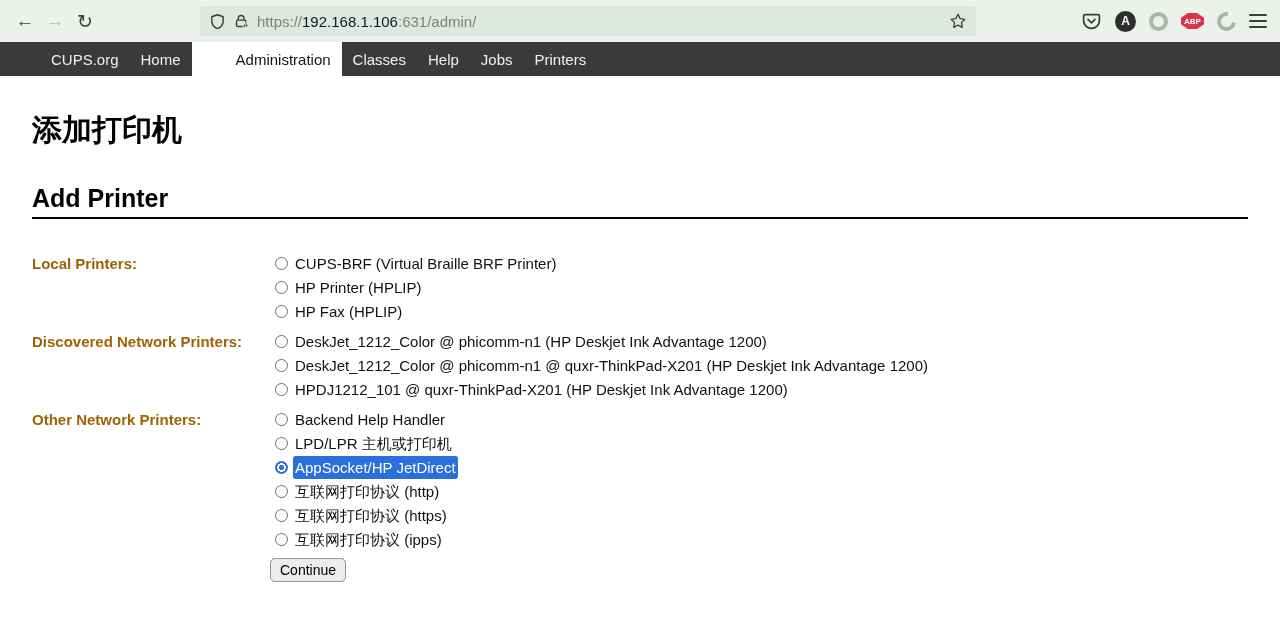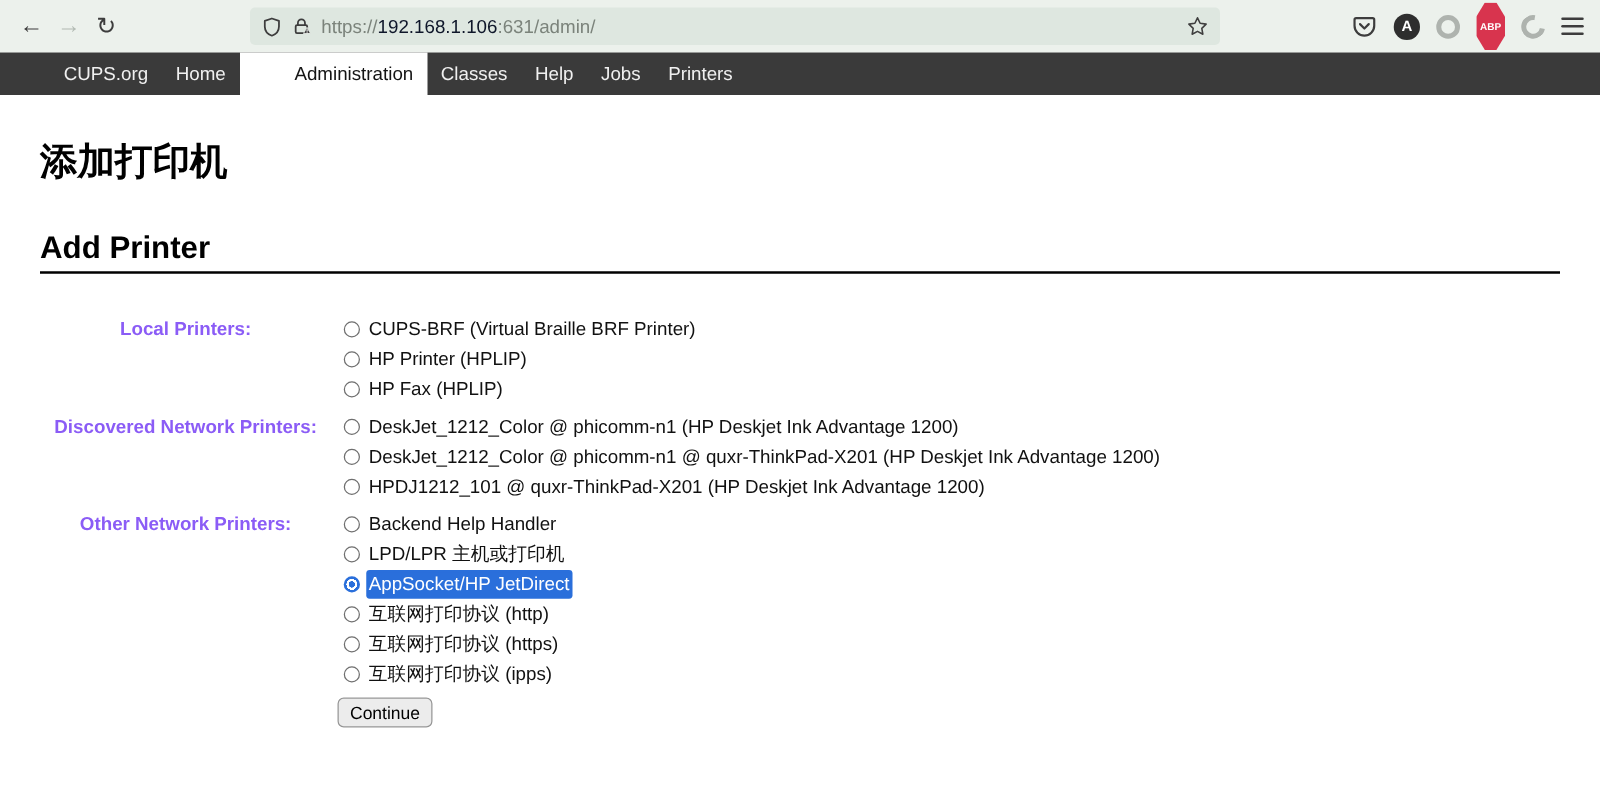--- a/index.html
+++ b/index.html
@@ -53,21 +53,21 @@
   .ring {
     width: 19px; height: 19px; border-radius: 50%;
     border: 4.5px solid #aeb3ae;
   }
   .swirl {
     width: 19px; height: 19px; border-radius: 50%;
     border: 4.5px solid #aeb3ae; border-top-color: transparent;
     transform: rotate(55deg);
   }
   .abp {
-    width: 23px; height: 38px; background: var(--abp-red);
+    width: 23px; height: 16px; background: var(--abp-red);
     clip-path: polygon(30% 0%, 70% 0%, 100% 30%, 100% 70%, 70% 100%, 30% 100%, 0% 70%, 0% 30%);
     color: #fff; font-size: 8px; font-weight: bold;
     display: flex; align-items: center; justify-content: center;
   }
   .hamburger { display: flex; flex-direction: column; gap: 4px; width: 18px; }
   .hamburger i { display: block; height: 2px; background: var(--icon-dark); border-radius: 1px; }
 
   
   .navbar {
     height: 34px; background: var(--navbar-bg);
@@ -86,22 +86,22 @@
     margin: 36px 0 0 0; line-height: 1.2;
   }
   .title-en {
     font-size: 25px; font-weight: bold; color: #000;
     margin: 36px 0 0 0; padding-bottom: 4px; line-height: 1.15;
     border-bottom: 2px solid #000;
   }
   .printer-form { margin-top: 30px; }
   .section { display: flex; padding: 3px 0; }
   .sec-label {
-    width: 233px; flex-shrink: 0; text-align: center;
-    font-weight: bold; font-size: 15px; line-height: 24px; color: #8b5cf6;
+    width: 233px; flex-shrink: 0; text-align: left;
+    font-weight: bold; font-size: 15px; line-height: 24px; color: #a16207;
   }
   .options { margin-left: 10px; }
   .option { display: flex; align-items: center; height: 24px; gap: 7px; cursor: pointer; }
   .radio {
     width: 13px; height: 13px; border-radius: 50%;
     border: 1.5px solid #6f6f6f; flex-shrink: 0; background: #fff;
   }
   .radio.sel {
     border: none;
     background: radial-gradient(circle, var(--accent) 0 2.5px, #ffffff 2.6px 4.3px, var(--accent) 4.4px 7px);

